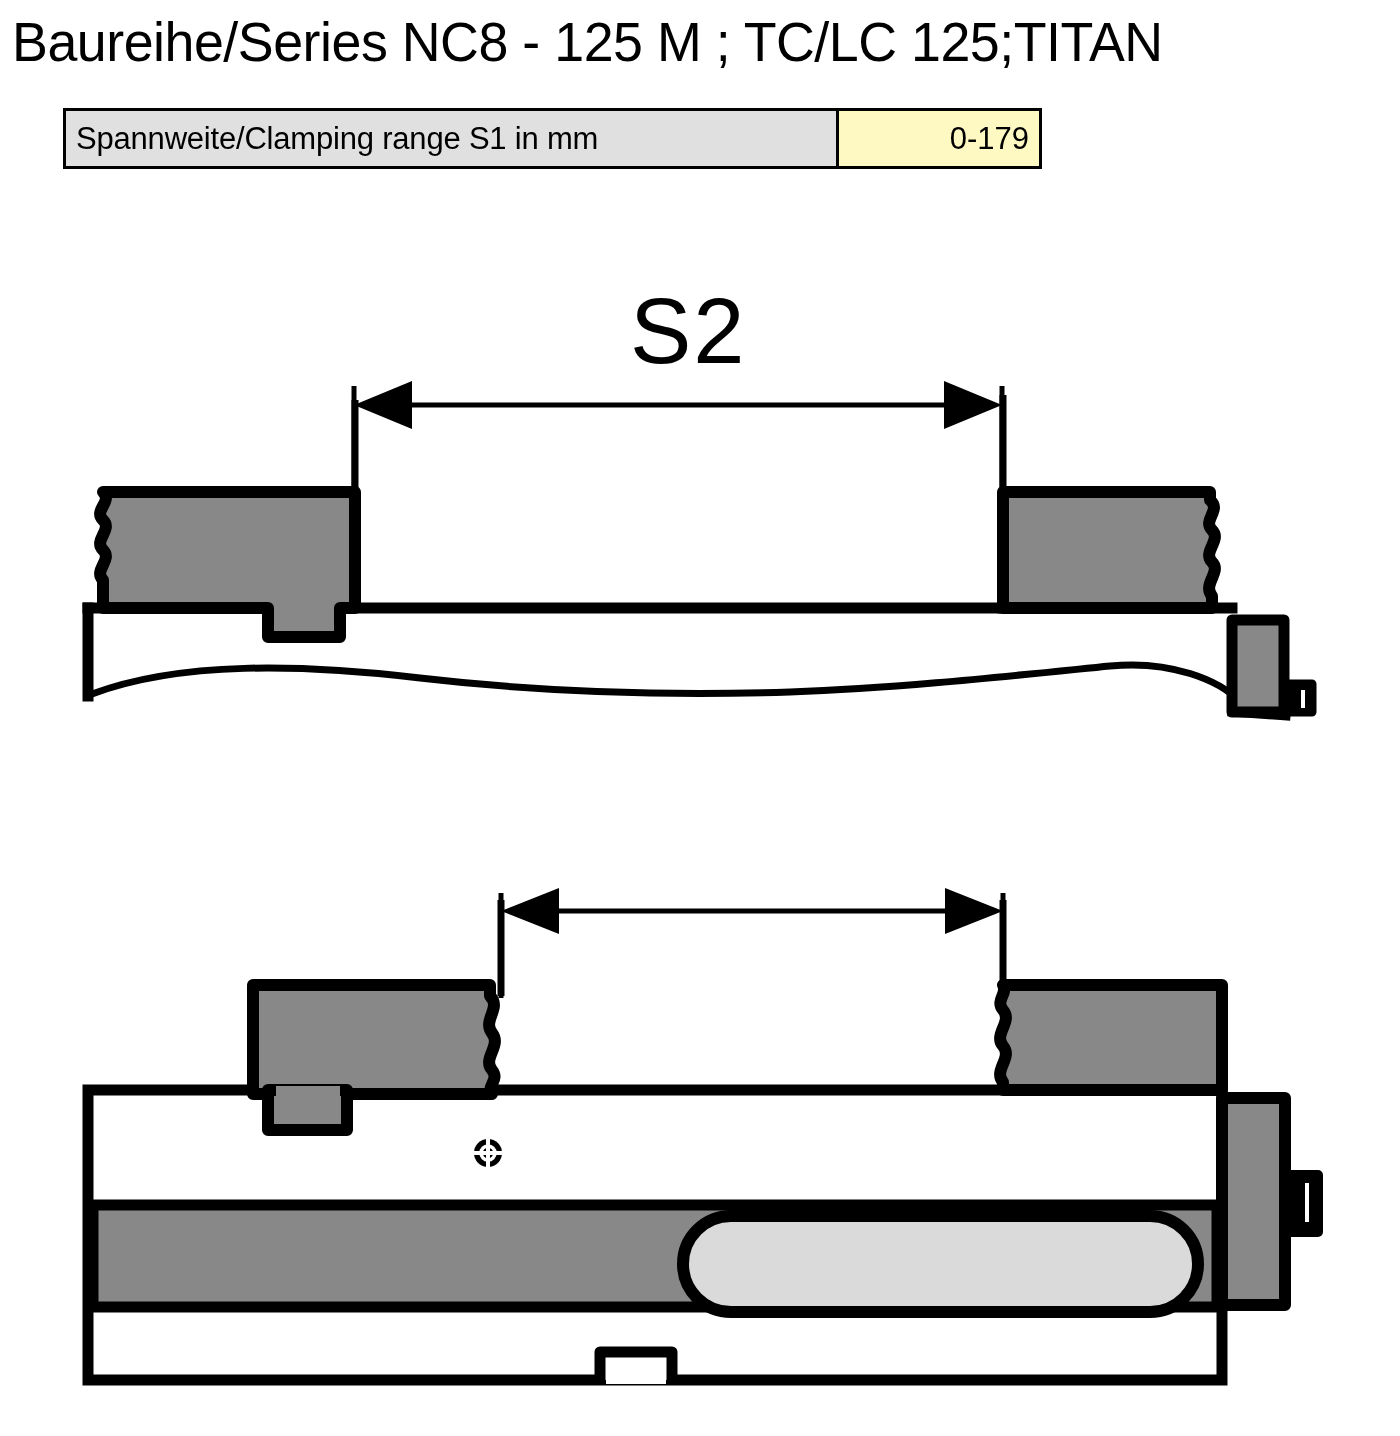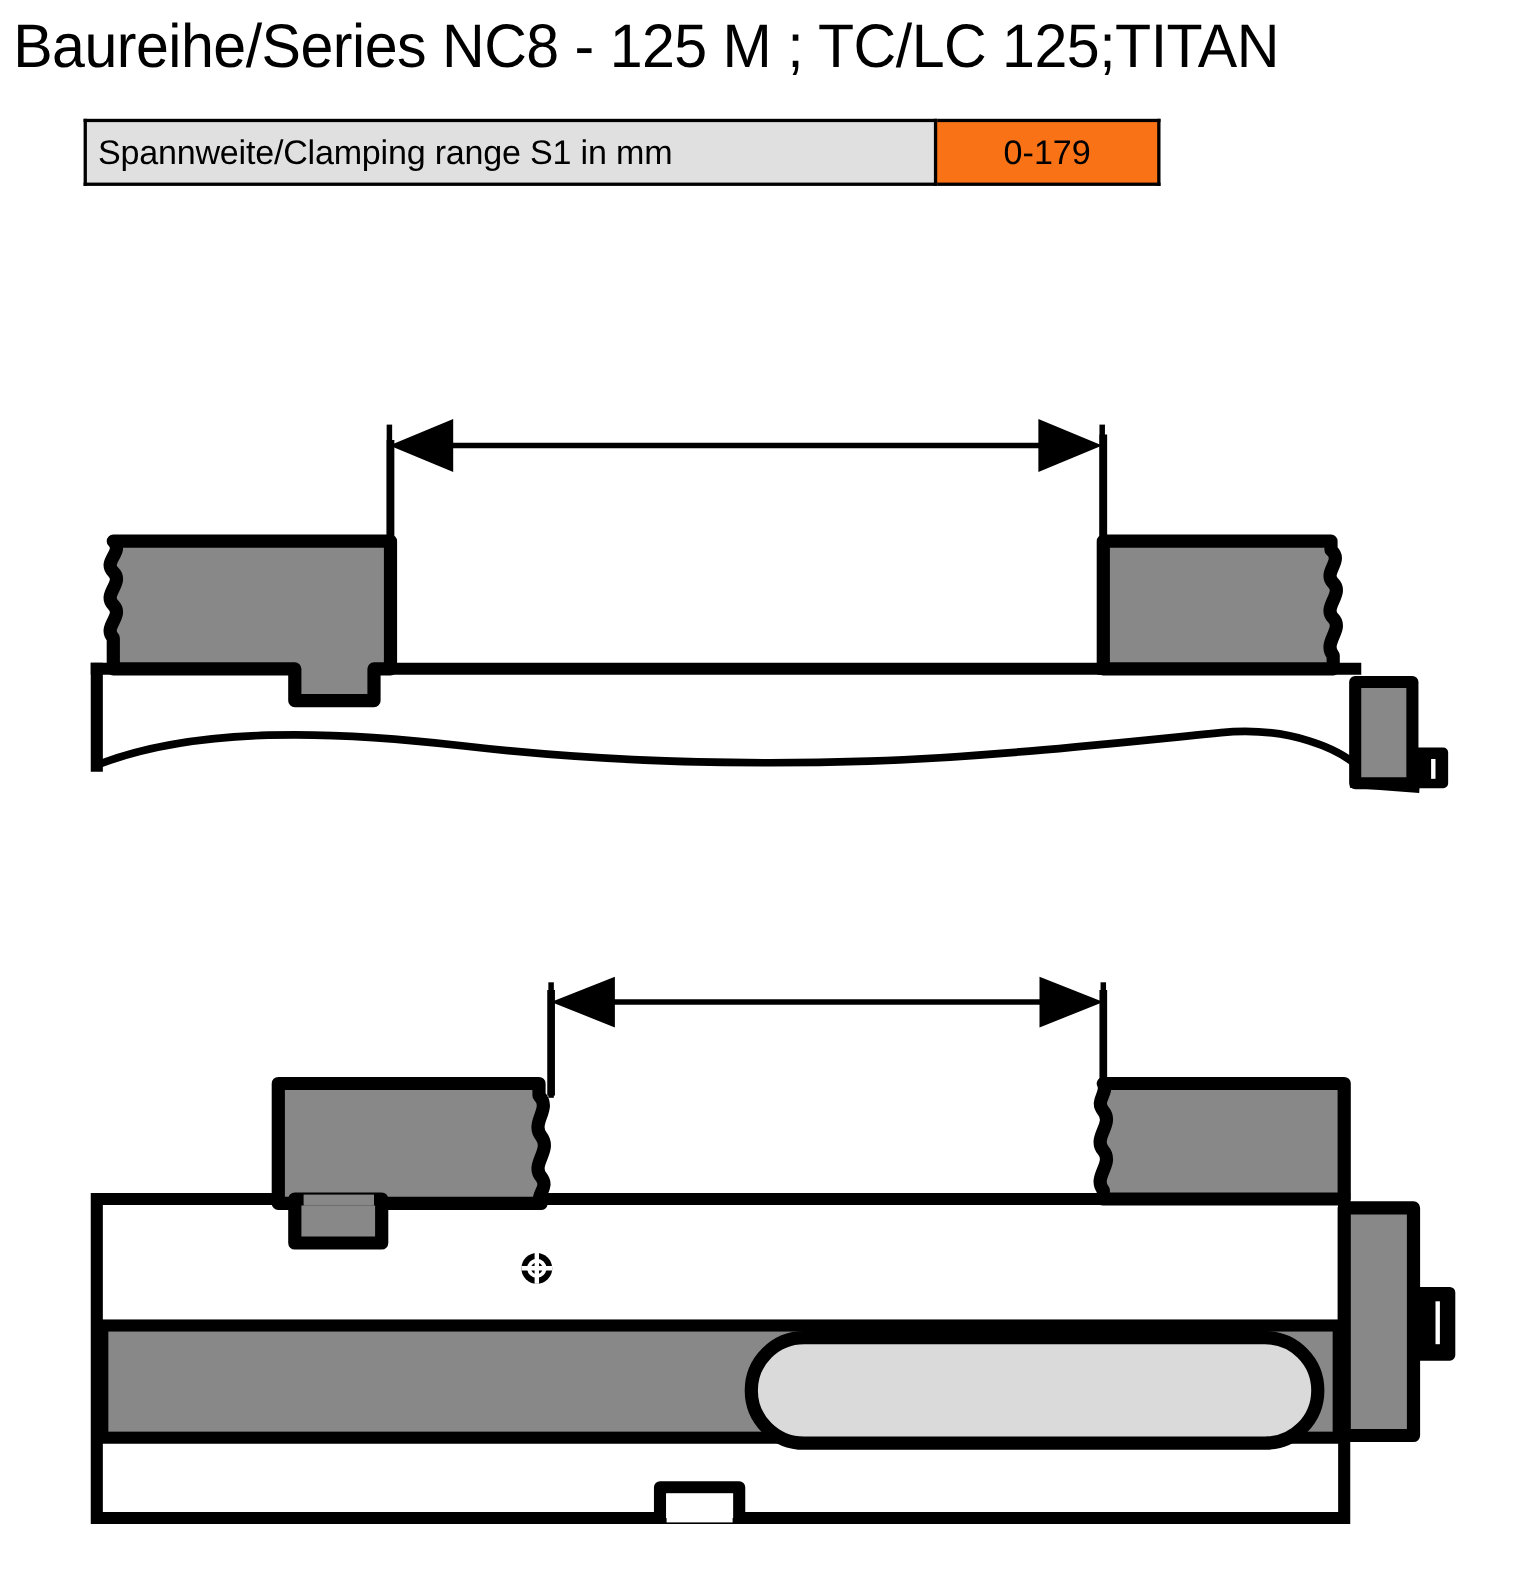--- a/index.html
+++ b/index.html
@@ -32,21 +32,21 @@
     color: #000000;
     white-space: nowrap;
     font-family: "Liberation Sans", sans-serif;
     transform: scaleX(0.96);
     transform-origin: left top;
   }
 
   
   .spec-table {
     position: absolute;
-    left: 76px;
+    left: 63px;
     top: 108px;
     width: 930px;
     border-collapse: collapse;
     table-layout: fixed;
   }
   .spec-table tr { height: 58px; }
   .spec-table td {
     border: 3px solid #000000;
     padding: 0 10px;
     font-size: 31px;
@@ -54,22 +54,22 @@
     vertical-align: middle;
     white-space: nowrap;
     font-family: "Liberation Sans", sans-serif;
   }
   .spec-table td.label {
     background: #e0e0e0;
     width: 750px;
     letter-spacing: -0.2px;
   }
   .spec-table td.value {
-    background: #f97316;
-    text-align: center;
+    background: #fef9c3;
+    text-align: right;
     width: 180px;
   }
 
   
   #drawing {
     position: absolute;
     left: 0;
     top: 0;
     width: 1400px;
     height: 1436px;
@@ -214,15 +214,16 @@
 
       <line x1="1003" y1="900" x2="1003" y2="996" stroke="#000" stroke-width="7"></line>
 
       <path d="M 1222 1098 L 1285 1098 L 1285 1305 L 1222 1305 Z" fill="#888888" stroke="#000" stroke-width="12" stroke-linejoin="round"></path>
 
       <path d="M 1285 1175 L 1318 1175 L 1318 1232 L 1285 1232 Z" fill="#000" stroke="#000" stroke-width="10" stroke-linejoin="round"></path>
       <line x1="1307" y1="1183" x2="1307" y2="1222" stroke="#ffffff" stroke-width="4"></line>
     </g>
   </svg>
 
+  <div class="dim-label" id="label-s2">S2</div>
 
 
 </div>
 
 </body></html>

